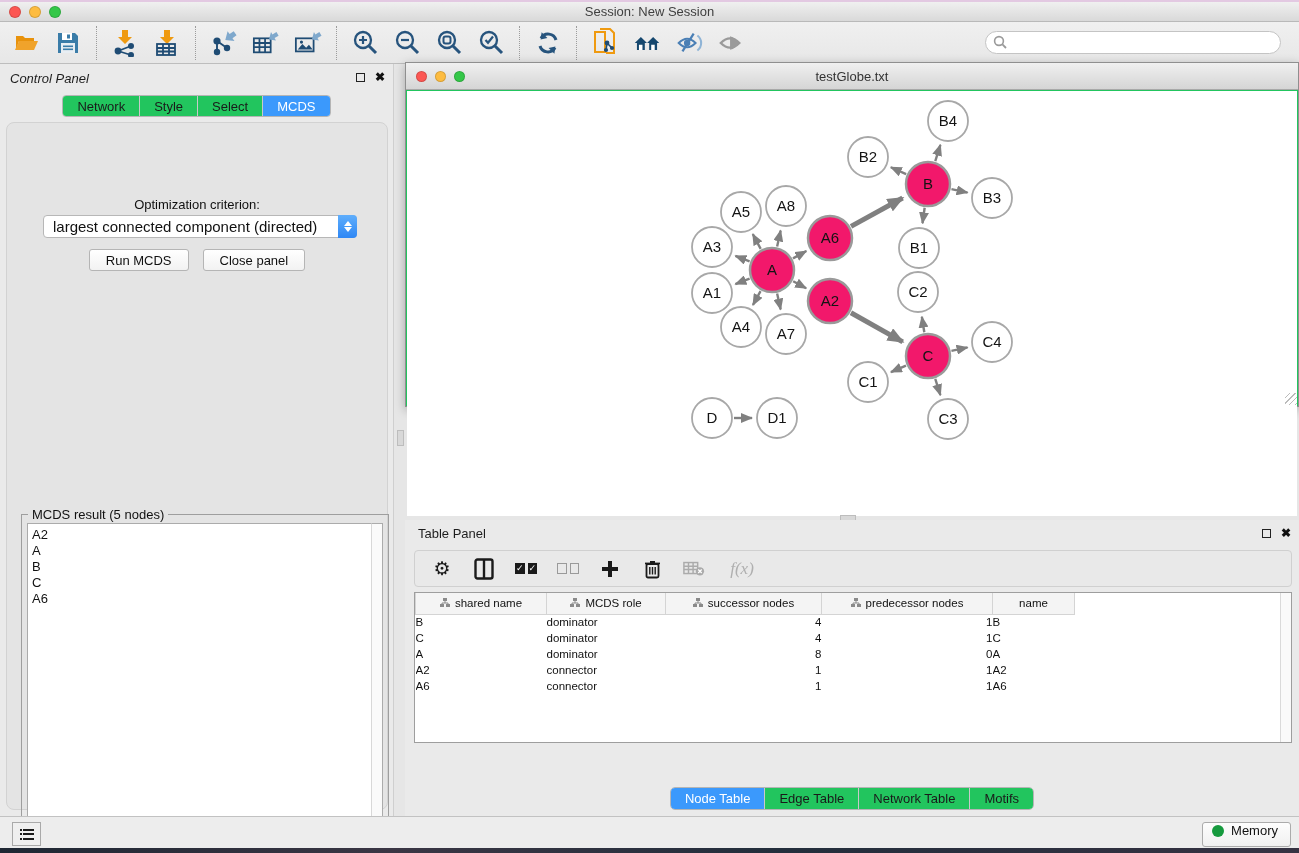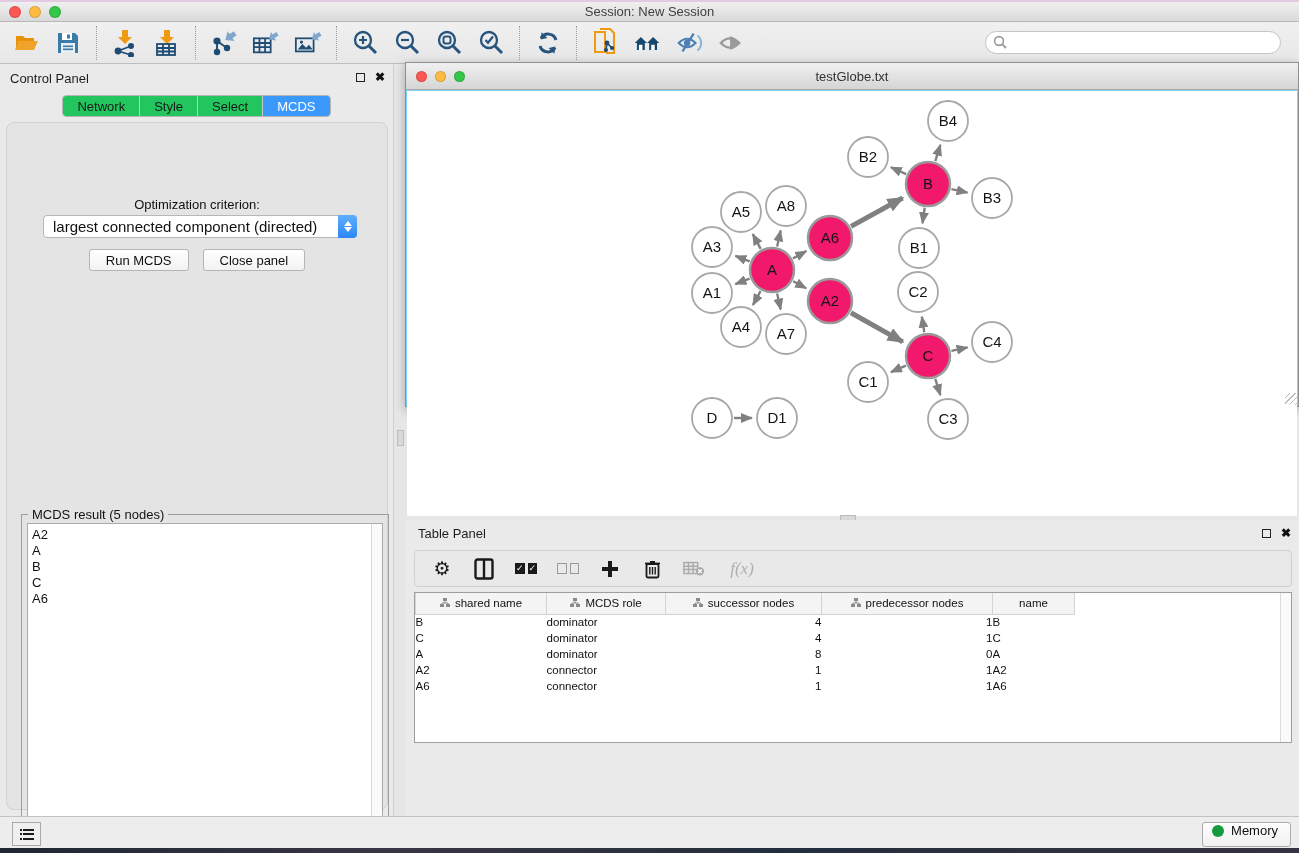--- a/index.html
+++ b/index.html
@@ -26,21 +26,21 @@
   .tbtn { width:28px; height:28px; display:flex; align-items:center; justify-content:center; cursor:pointer; }
   .tbtn svg { display:block; }
   .searchwrap { margin-left:auto; margin-right:8px; position:relative; }
   .searchwrap input { width:296px; height:23px; border:1px solid #C4C4C4; border-radius:12px;
     background:#fff; padding:0 8px 0 26px; font-size:12px; outline:none; }
   .searchwrap .mag { position:absolute; left:8px; top:4px; }
 
   
   .control-panel { position:absolute; left:0; top:64px; width:394px; height:752px; background:#EAEAEA; border-right:1px solid #CFCFCF; }
   .panel-head { position:relative; height:28px; }
-  .panel-head .ptitle { position:absolute; left:10px; top:7px; font-size:13px; color:#1E1E1E; }
+  .panel-head .ptitle { position:absolute; left:10px; top:7px; font-size:13px; color:#1E1E1E;font-style:italic; }
   .winbtns { position:absolute; right:8px; top:7px; display:flex; gap:10px; align-items:center; }
   .float-ico { width:9px; height:9px; border:1.6px solid #222; display:inline-block; }
   .close-ico { font-size:12px; color:#111; line-height:1; font-weight:bold; }
 
   .cp-tabs { position:absolute; left:0; top:31px; width:100%; display:flex; justify-content:center; }
   .seg { display:flex; border:1px solid #B5B5B5; border-radius:4px; overflow:hidden; background:#fff; height:22px; }
   .seg .tab { padding:0 14px; font-size:13px; color:#1A1A1A; display:flex; align-items:center; border-left:1px solid #C9C9C9; background:#22c55e; cursor:pointer; }
   .seg .tab:first-child { border-left:none; }
   .seg .tab.active { background:#3B99FC; color:#fff; }
 
@@ -54,21 +54,21 @@
   .cp-buttons { position:absolute; left:0; width:100%; top:126px; display:flex; justify-content:center; gap:14px; }
   .btn { height:22px; padding:0 16px; background:linear-gradient(#FFFFFF,#F2F2F2); border:1px solid #B5B5B5; border-radius:3px; font-size:13px; color:#111; display:flex; align-items:center; cursor:pointer; }
 
   .groupbox { position:absolute; left:14px; top:391px; width:368px; height:343px; border:1px solid #9E9E9E; }
   .groupbox .gtitle { position:absolute; left:6px; top:-8px; background:#E4E4E4; padding:0 4px; font-size:13px; color:#111; }
   .mcds-list { position:absolute; left:5px; top:8px; width:346px; height:328px; background:#fff; border:1px solid #ABABAB; font-size:13px; color:#111; padding:3px 0 0 4px; }
   .mcds-list .li { line-height:16px; cursor:default; }
   .mcds-scroll { position:absolute; right:5px; top:8px; width:12px; height:328px; background:#FAFAFA; border:1px solid #ABABAB; border-left:1px solid #D8D8D8; }
 
   
-  .net-window { position:absolute; left:405px; top:62px; width:894px; height:345px; background:#7dd3fc;
+  .net-window { position:absolute; left:405px; top:62px; width:894px; height:345px; background:#22c55e;
     border:1px solid #8F8F8F; box-shadow:0 3px 10px rgba(0,0,0,.28); }
   .net-titlebar { position:absolute; left:0; top:0; width:100%; height:27px;
     background:linear-gradient(#F0F0F0,#D5D5D5); border-bottom:1px solid #A8A8A8; display:flex; align-items:center; }
   .net-titlebar .lights { padding-left:10px; }
   .net-titlebar .title { position:absolute; left:0; right:0; text-align:center; font-size:13px; color:#333; }
   .net-canvas { position:absolute; left:1px; top:28px; width:890px; height:425px; background:#fff; }
   .resize-grip { position:absolute; right:1px; bottom:1px; width:12px; height:12px;
     background:repeating-linear-gradient(135deg, transparent 0 3px, #BBB 3px 4px); }
 
   .divider-grip-v { position:absolute; left:397px; top:430px; width:7px; height:16px; background:#D8D8D8; border:1px solid #BDBDBD; }
@@ -616,20 +616,28 @@
               <td class="al2">connector</td>
               <td class="ar">1</td>
               <td class="ar">1</td>
               <td class="al2">A6</td>
             </tr>
           </tbody>
       </table>
       <div class="tscroll"></div>
     </div>
 
+    <div class="tp-tabs">
+      <div class="seg">
+        <span class="tab active">Node Table</span>
+        <span class="tab">Edge Table</span>
+        <span class="tab">Network Table</span>
+        <span class="tab">Motifs</span>
+      </div>
+    </div>
   </div>
 
   <div class="statusbar">
     <span class="list-btn">
         <span class="list-glyph"></span>
       </span>
     <span class="memory-btn">
       <span class="memdot"></span>
       <span>Memory</span>
     </span>

